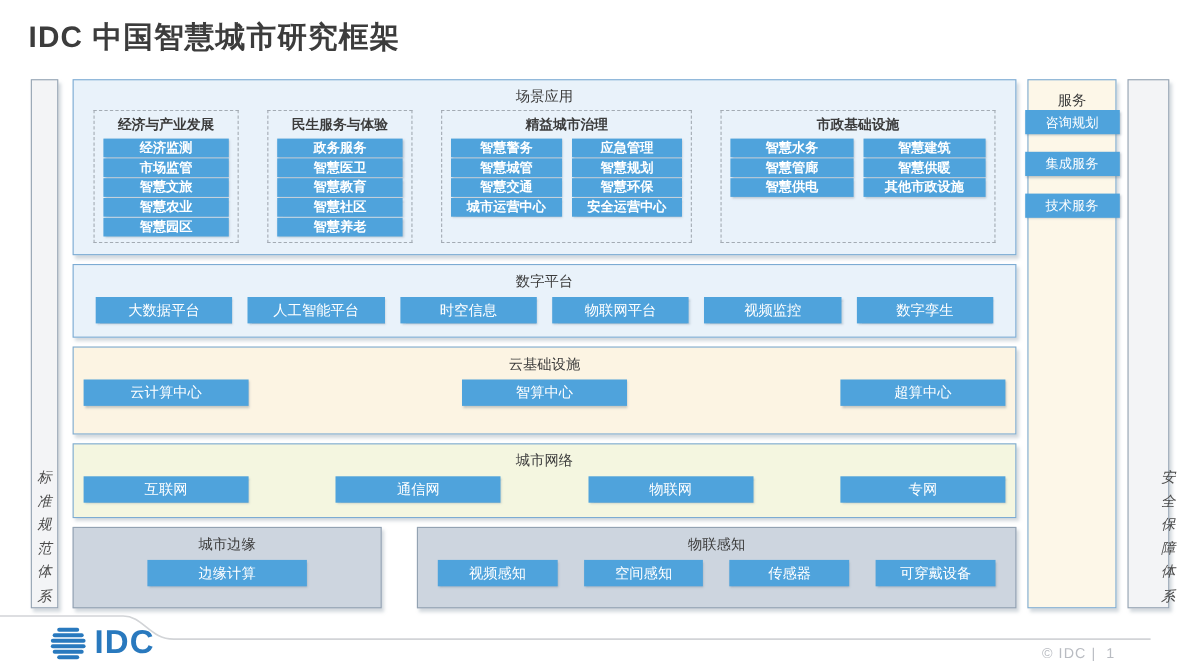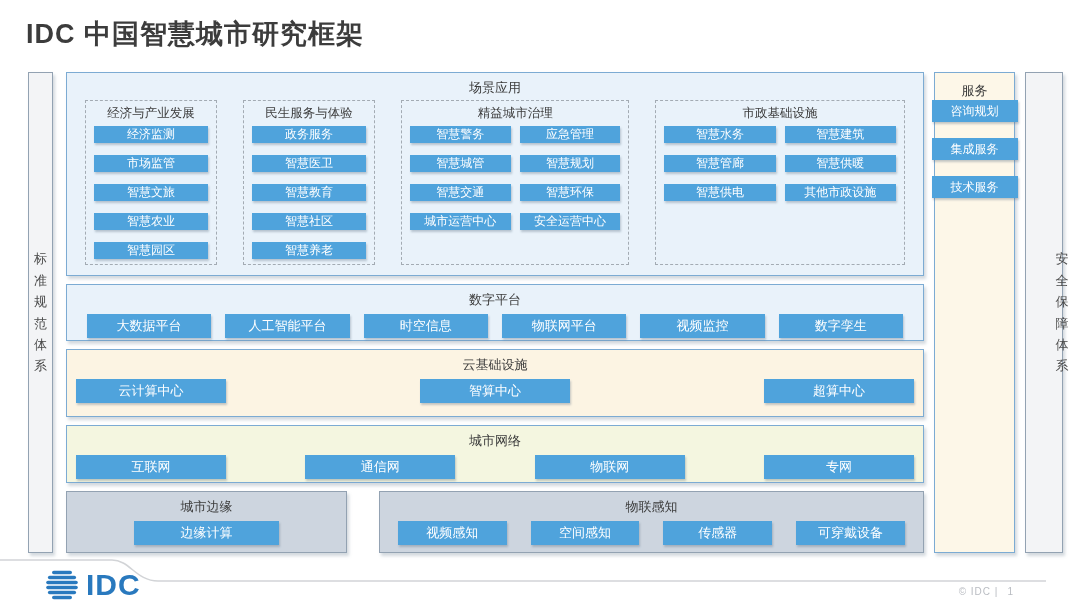--- a/index.html
+++ b/index.html
@@ -14,23 +14,24 @@
   .slide-title {
     position:absolute; left:26px; top:16px;
     font-size:27px; font-weight:600; color:#3c3c3c; letter-spacing:1px;
   }
   .frame {
     position:absolute; left:28px; top:72px; width:1035px; height:481px;
     display:flex; align-items:stretch;
   }
   
   .vbar {
-    display:flex; align-items:center; justify-content:center;
+    display:flex; align-items:flex-end; justify-content:center;
     font-size:13px; color:#4a4a4a;
     box-shadow:2px 3px 3px rgba(130,145,160,.35);
+    font-style:italic;
   }
   .vbar .vtext {
     display:block; width:15px; word-break:break-all; text-align:center; line-height:1.65;
   }
   .bar-standards {
     width:25px; background:var(--bar-bg,#f3f4f6);
     border:1px solid var(--gray-border,#93a2b2);
   }
   .bar-security {
     width:36px; margin-left:10px; background:var(--bar-bg,#f3f4f6);
@@ -66,32 +67,32 @@
   .btn {
     background:var(--button-blue,#4fa3dc); color:#ffffff;
     text-align:center; font-size:12.5px;
     height:17px; line-height:17px;
     box-shadow:1px 1.5px 2px rgba(90,110,130,.35);
   }
 
   
   .sec-scenario { flex:1 1 auto; background:var(--section-blue-bg,#e9f2fa); }
   .groups-row {
-    display:flex; gap:26px; padding:3px 18px 9px; height:calc(100% - 25px);
+    display:flex; gap:26px; padding:3px 18px 9px; height:calc(100% - 25px);font-weight:bold;
   }
   .group {
     border:1px dashed var(--dashed-border,#a3abb3);
     padding:4px 8px 6px; display:flex; flex-direction:column;
     background:transparent;
   }
   .g1,.g2 { flex:127 1 0; }
   .g3 { flex:234 1 0; }
   .g4 { flex:258 1 0; }
   .group-title { text-align:center; font-size:12.5px; color:#3c3c3c; margin-bottom:4px; }
-  .btns { display:grid; gap:12px; align-content:start; }
+  .btns { display:grid; gap:1px; align-content:start; }
   .cols1 { grid-template-columns:1fr; }
   .cols2 { grid-template-columns:1fr 1fr; column-gap:9px; }
   .group .btn { font-size:12px; }
 
   
   .sec-digital { height:68px; background:var(--section-blue-bg,#e9f2fa); }
   .row6 { display:grid; grid-template-columns:repeat(6,1fr); gap:14px; padding:5px 20px 0; }
   .row6 .btn, .row-spread .btn, .row4 .btn { height:24px; line-height:24px; font-size:13px; }
 
   
@@ -117,21 +118,21 @@
 
   
   .swoosh { position:absolute; left:0; top:556px; }
   .logo { position:absolute; left:44px; top:567px; display:flex; align-items:center; }
   .logo-text {
     font-size:30px; font-weight:bold; color:var(--logo-blue,#2979be);
     letter-spacing:1px; margin-left:6px; line-height:36px;
   }
   .footer-right {
     position:absolute; right:66px; top:586px;
-    font-size:10px; color:var(--footer-text,#b9bcc2); letter-spacing:1px;
+    font-size:13px; color:var(--footer-text,#b9bcc2); letter-spacing:1px;
   }
   .footer-right .pagenum { margin-left:9px; }
 </style>
 </head>
 <body>
 
 <div class="slide-title">IDC 中国智慧城市研究框架</div>
 
 <div class="frame">
 

